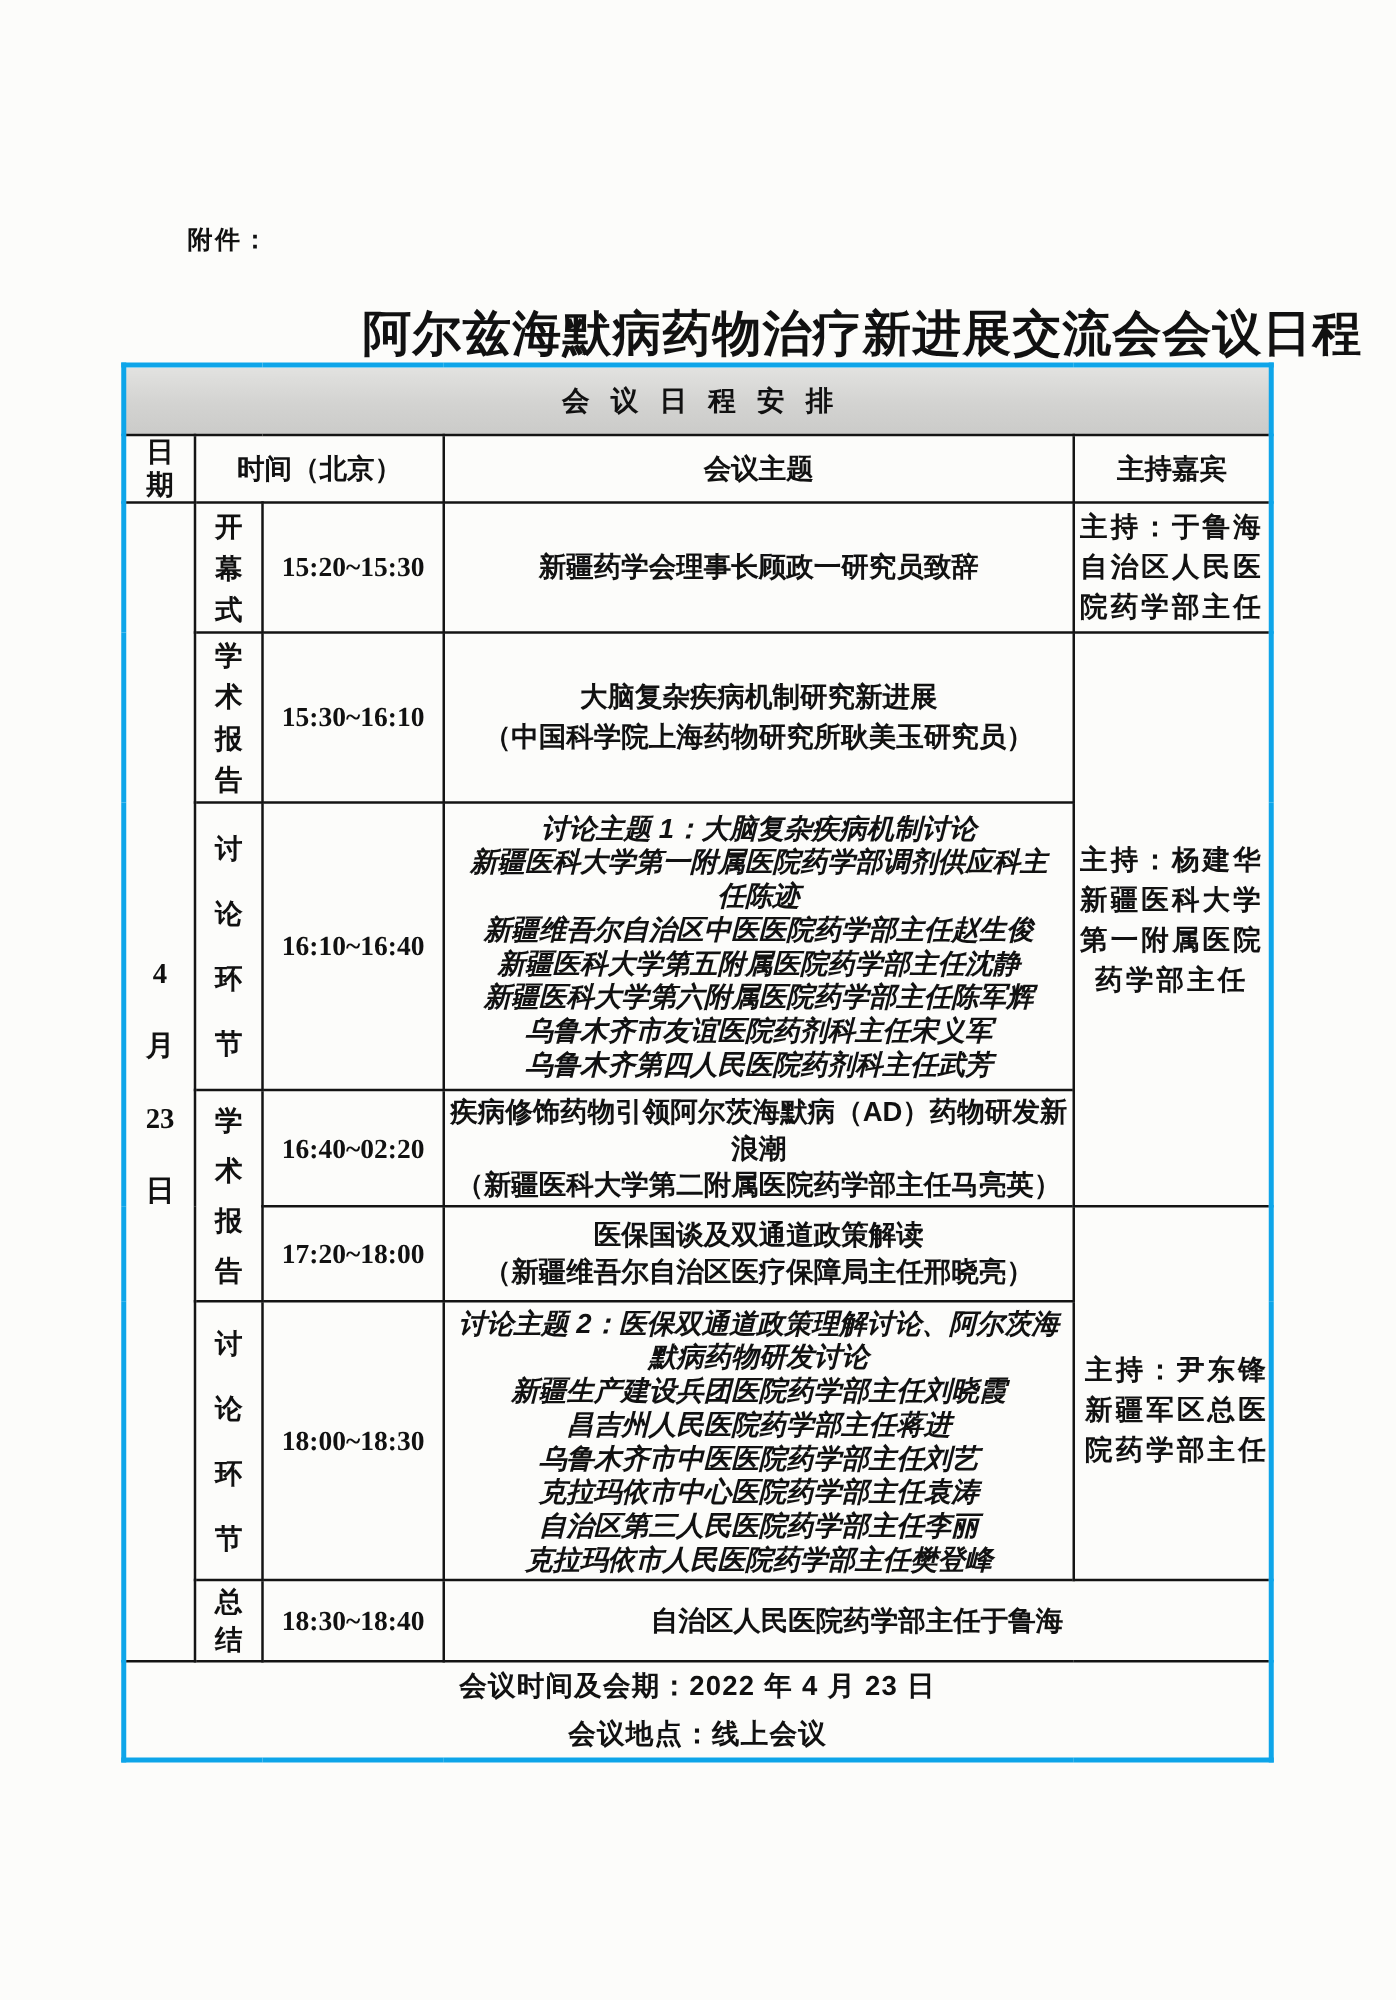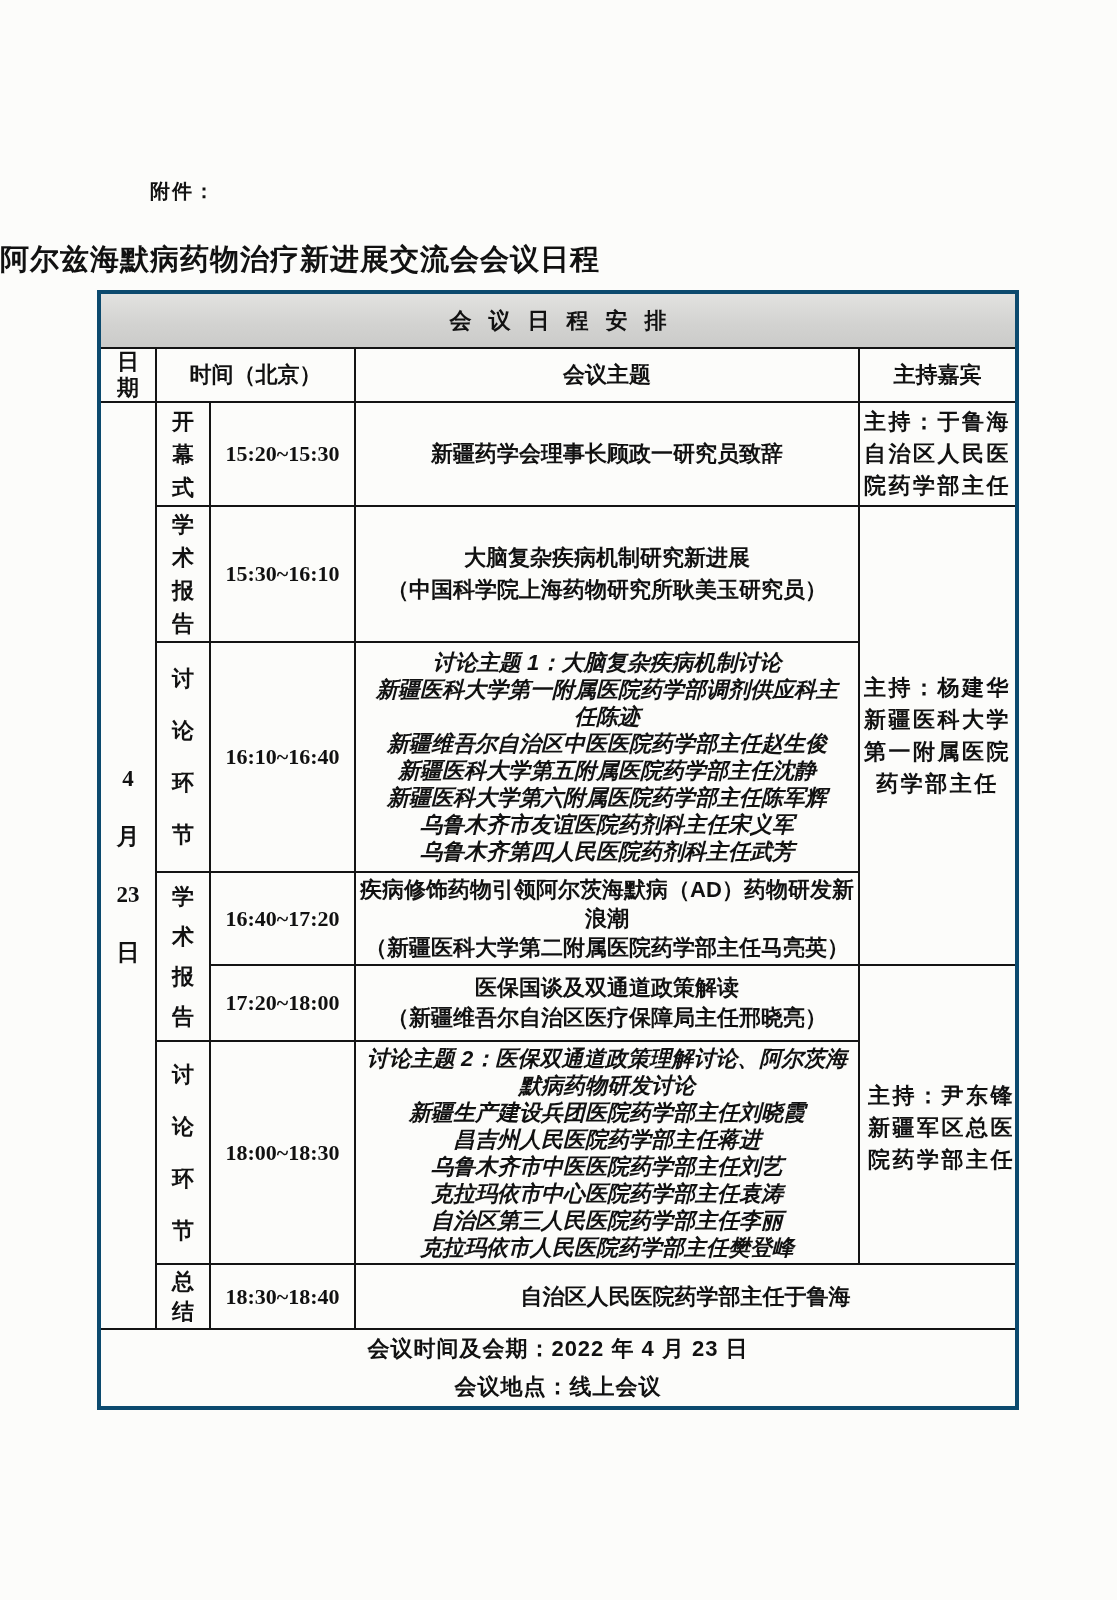--- a/index.html
+++ b/index.html
@@ -11,29 +11,29 @@
     color:#111;
     font-family:"Liberation Sans", sans-serif;
     overflow:hidden;
   }
   .attachment {
     position:absolute; left:150px; top:178px;
     font-size:20px; font-weight:700; letter-spacing:2px;
   }
   .doc-title {
     position:absolute; left:0; top:240px; width:1090px;
-    text-align:left;
-    font-size:29px; font-weight:700; letter-spacing:1px;
+    text-align:right;
+    font-size:39px; font-weight:700; letter-spacing:1px;
   }
   table.agenda {
     position:absolute; left:97px; top:290px;
     width:918px;
     border-collapse:collapse;
     table-layout:fixed;
-    border:4px solid #0c4a6e;
+    border:4px solid #0ea5e9;
     padding-left:32px;
   }
   table.agenda td {
     border:2px solid #141414;
     padding:0;
     vertical-align:middle;
     font-weight:700;
     font-size:22px;
     line-height:28px;
     text-align:center;
@@ -185,21 +185,21 @@
       </td>
     </tr>
 
     <tr class="rh-r4">
       <td class="session" rowspan="2">
         <div class="stack lh40">学
 术
 报
 告</div>
       </td>
-      <td class="time">16:40~17:20</td>
+      <td class="time">16:40~02:20</td>
       <td class="topic topic-mixed">
         <div class="main">疾病修饰药物引领阿尔茨海默病（AD）药物研发新
 浪潮</div>
         <div class="sub">（新疆医科大学第二附属医院药学部主任马亮英）</div>
       </td>
     </tr>
 
     <tr class="rh-r5">
       <td class="time">17:20~18:00</td>
       <td class="topic topic-center">

